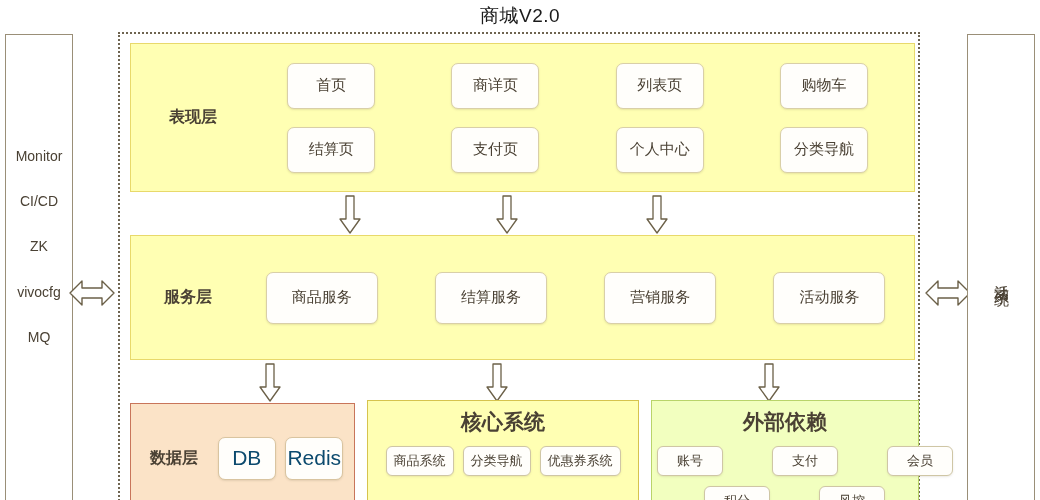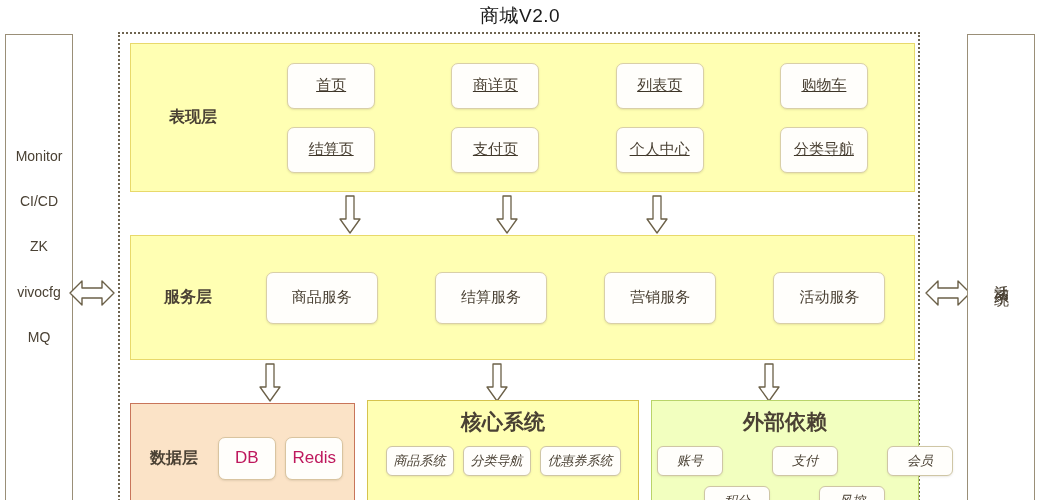--- a/index.html
+++ b/index.html
@@ -137,21 +137,20 @@
   .node-grid {
     flex: 1 1 auto;
     display: grid;
     grid-template-columns: repeat(4, 1fr);
     grid-template-rows: repeat(2, 46px);
     row-gap: 18px;
     column-gap: 0px;
     justify-items: center;
     align-items: center;
     padding-right: 8px;
-    text-decoration: underline;
   }
   .node-row {
     flex: 1 1 auto;
     display: flex;
     justify-content: space-around;
     align-items: center;
     padding-right: 0;
   }
 
   .node-box {
@@ -205,22 +204,22 @@
   .node-data {
     width: 58px;
     height: 43px;
     background: #fffefb;
     border: 1px solid #d9c4a0;
     border-radius: 7px;
     box-shadow: 0 1px 2px rgba(120,110,80,0.18);
     display: flex;
     align-items: center;
     justify-content: center;
-    font-size: 17px;
-    color: #be185d;
+    font-size: 21px;
+    color: #0c4a6e;
     box-sizing: border-box;
   }
 
   #core-system-panel {
     left: 367px;
     top: 400px;
     width: 272px;
     height: 113px;
     background: #ffffb3;
     border: 1px solid #d6c34e;
@@ -249,21 +248,20 @@
   .chip {
     background: #fffefb;
     border: 1px solid #cfc6a5;
     border-radius: 6px;
     box-shadow: 0 1px 2px rgba(120,110,80,0.15);
     padding: 5px 7px;
     font-size: 13px;
     color: #4a4134;
     white-space: nowrap;
     box-sizing: border-box;
-    font-style: italic;
   }
   #external-deps-panel .chip { min-width: 66px; text-align: center; margin-left: 40px; }
 </style>
 </head>
 <body>
 
 <div id="diagram-title">商城V2.0</div>
 
 <div id="left-infra-column" class="side-column">
   <div class="infra-item">Monitor</div>

